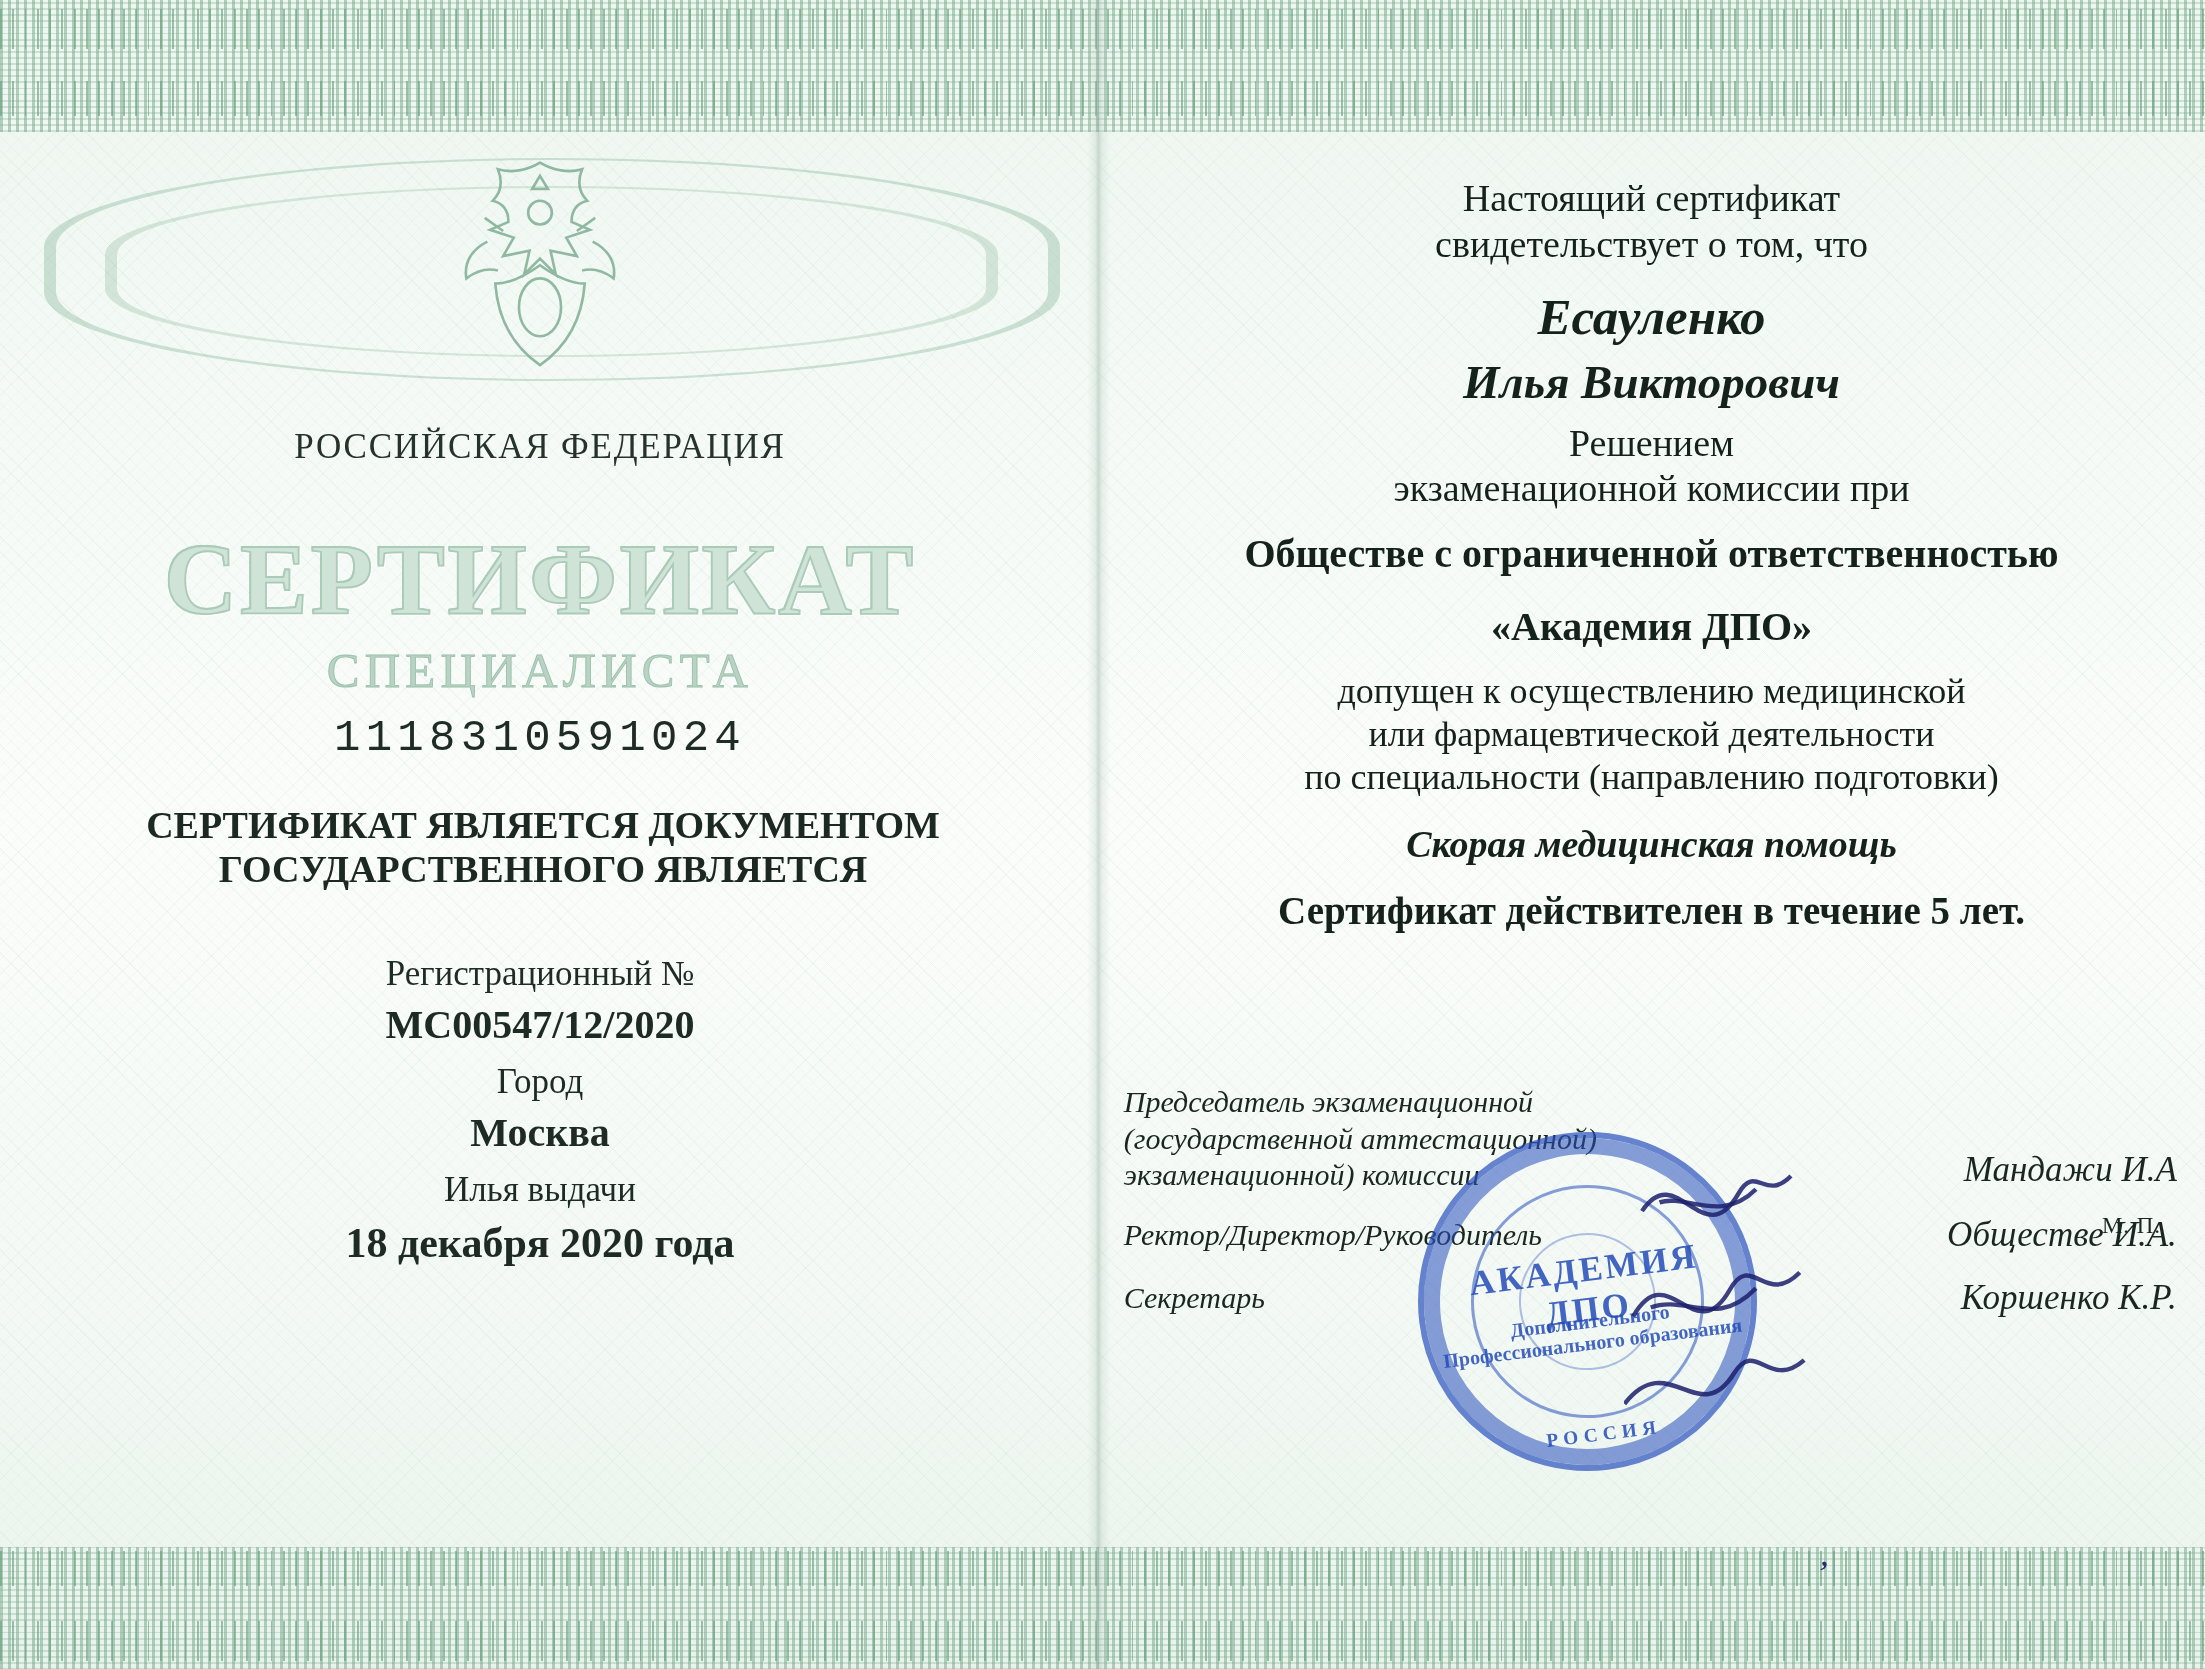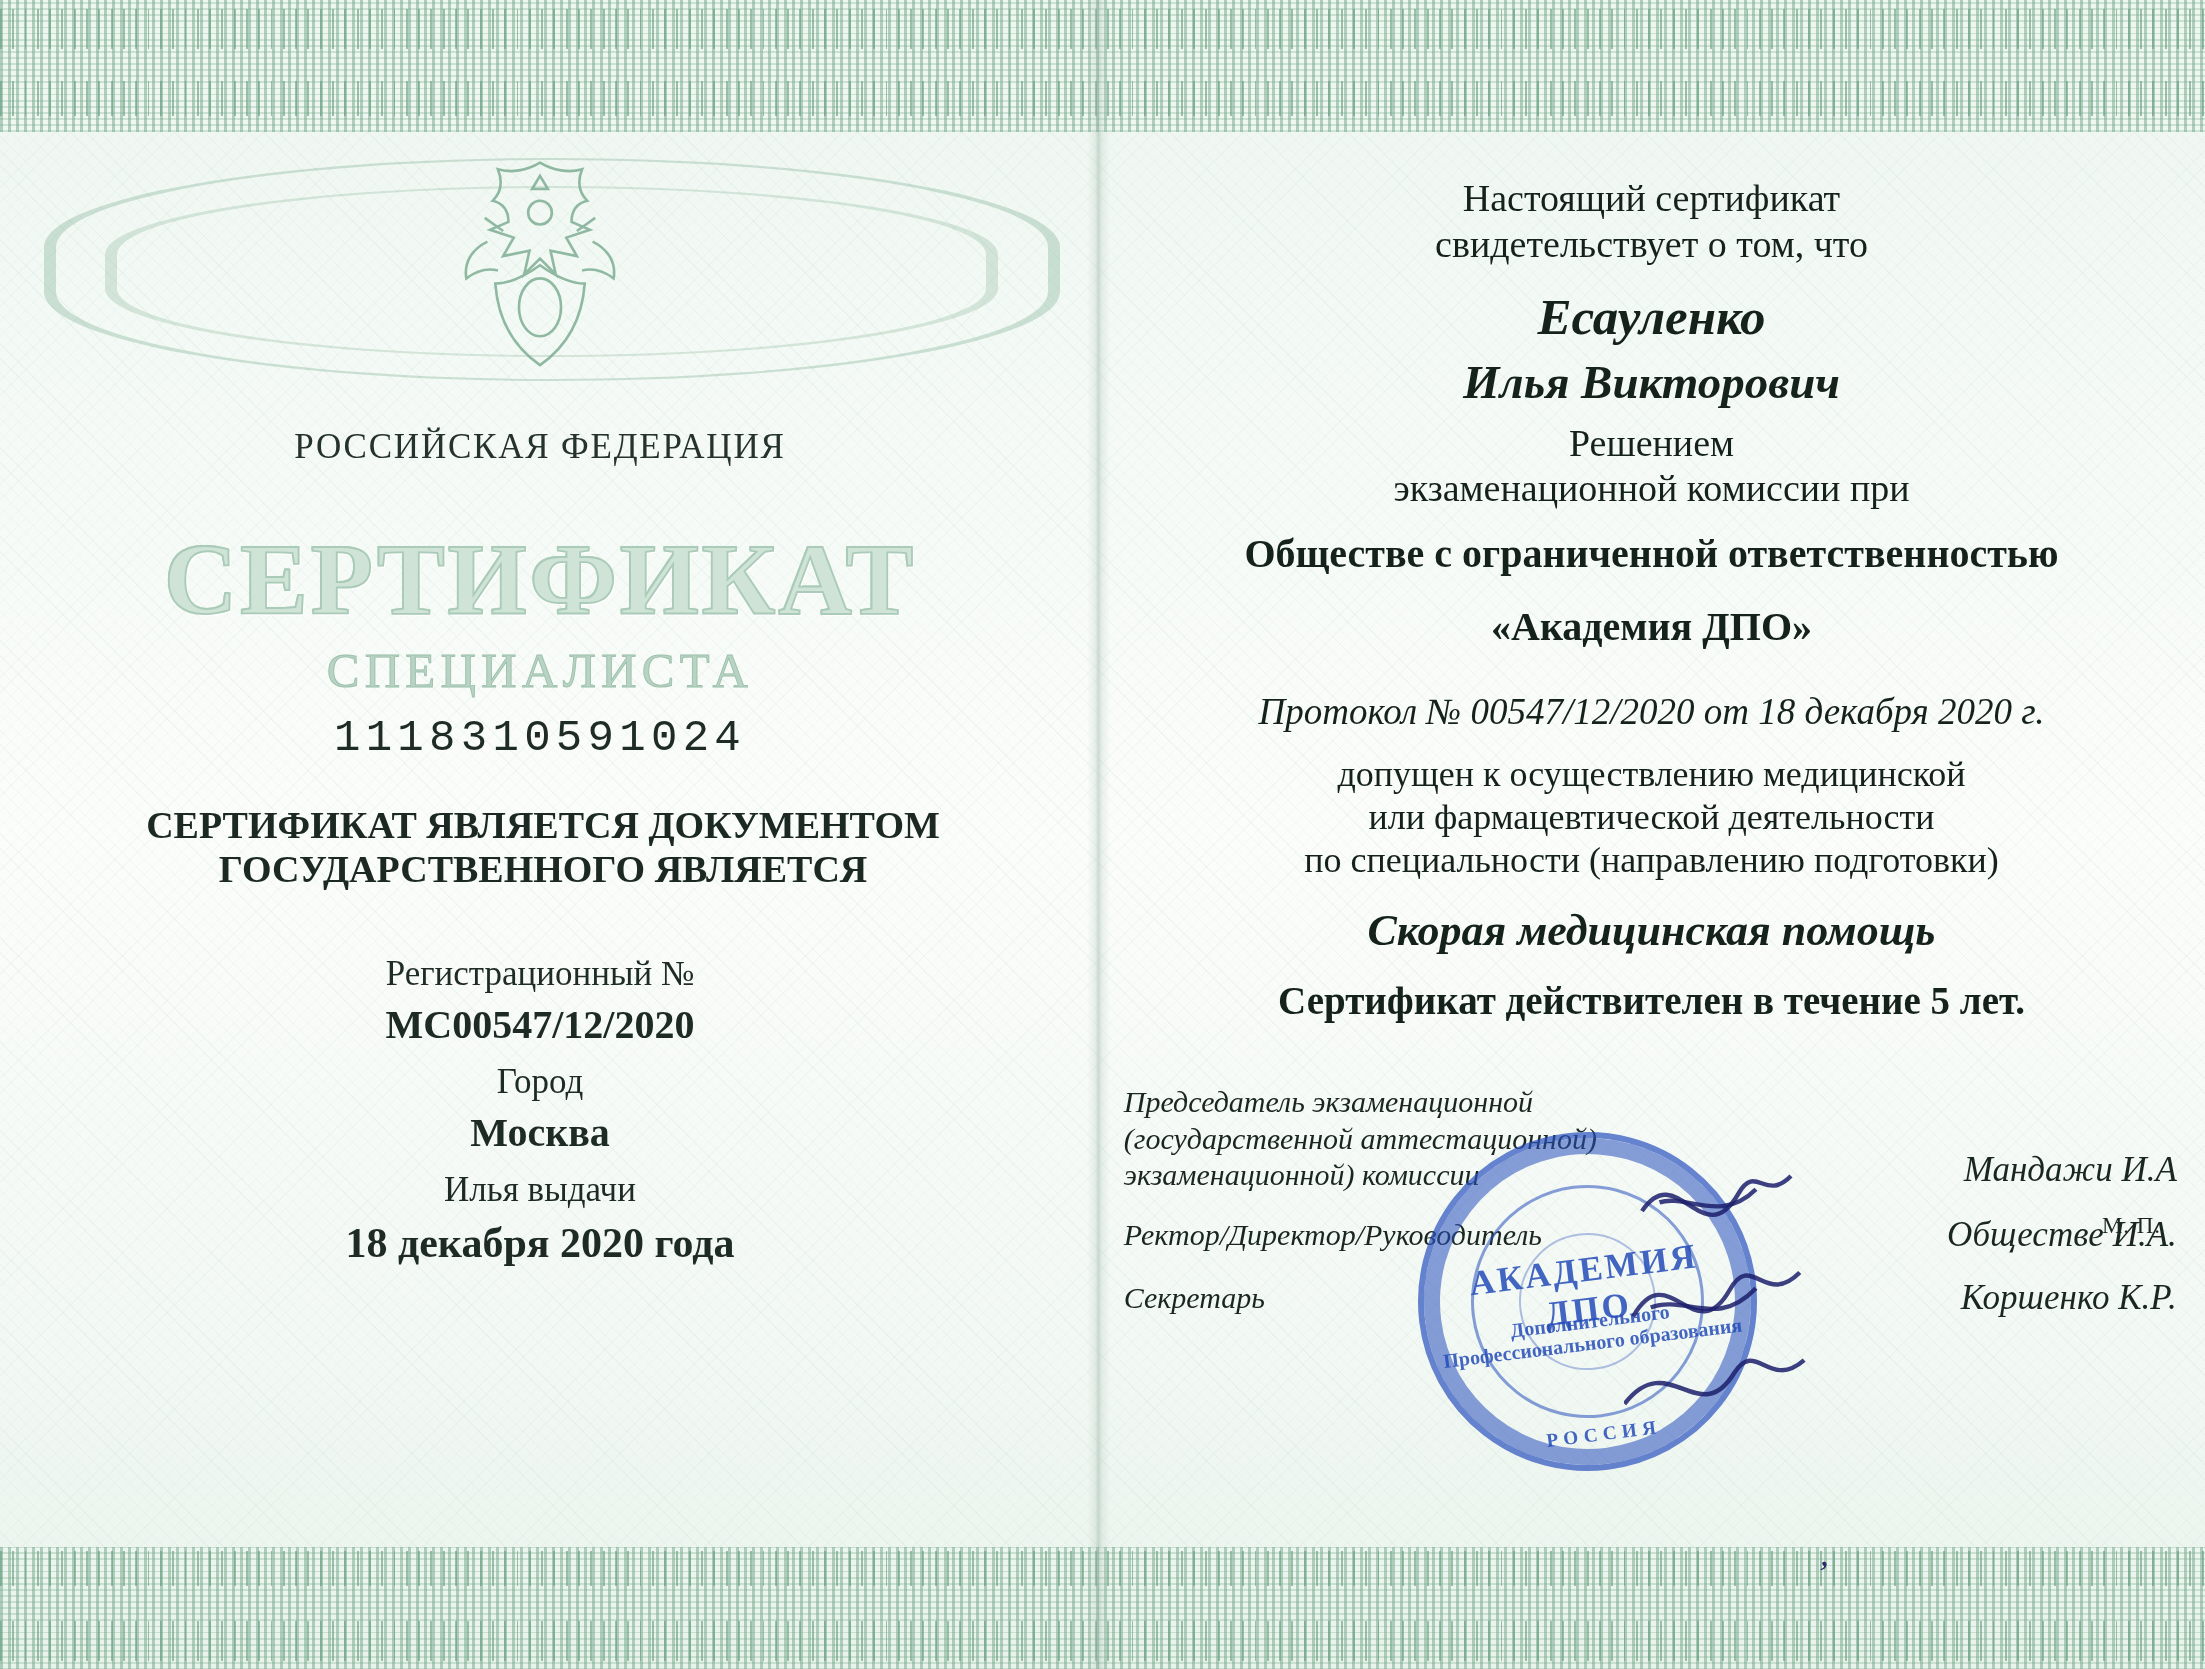--- a/index.html
+++ b/index.html
@@ -265,21 +265,21 @@
     font-style: italic;
   }
   .r-admitted {
     margin-top: 19.3px;
     font-size: 36px;
     line-height: 1.2;
     text-align: center;
   }
   .r-speciality {
     margin-top: 23px;
-    font-size: 44px;
+    font-size: 38px;
     font-style: italic;
     font-weight: 700;
   }
   .r-validity {
     margin-top: 22px;
     font-size: 39px;
     font-weight: 700;
   }
 
   
@@ -469,21 +469,20 @@
     <div class="r-patronymic">Илья Викторович</div>
 
     <div class="r-decision">
       <div>Решением</div>
       <div>экзаменационной комиссии при</div>
     </div>
 
     <div class="r-org">Обществе с ограниченной ответственностью</div>
     <div class="r-org2">«Академия ДПО»</div>
 
-    <div class="r-protocol">Протокол № 00547/12/2020 от 18 декабря 2020 г.</div>
 
     <div class="r-admitted">
       <div>допущен к осуществлению медицинской</div>
       <div>или фармацевтической деятельности</div>
       <div>по специальности (направлению подготовки)</div>
     </div>
 
     <div class="r-speciality">Скорая медицинская помощь</div>
 
     <div class="r-validity">Сертификат действителен в течение 5 лет.</div>

